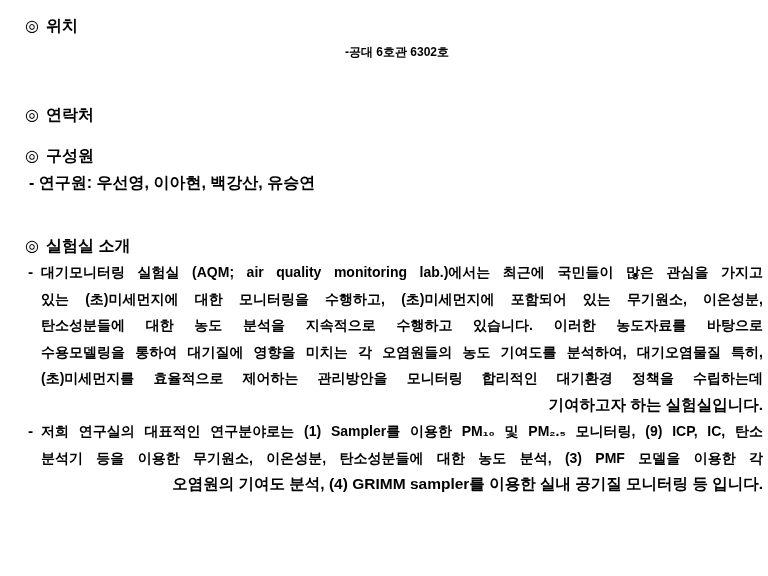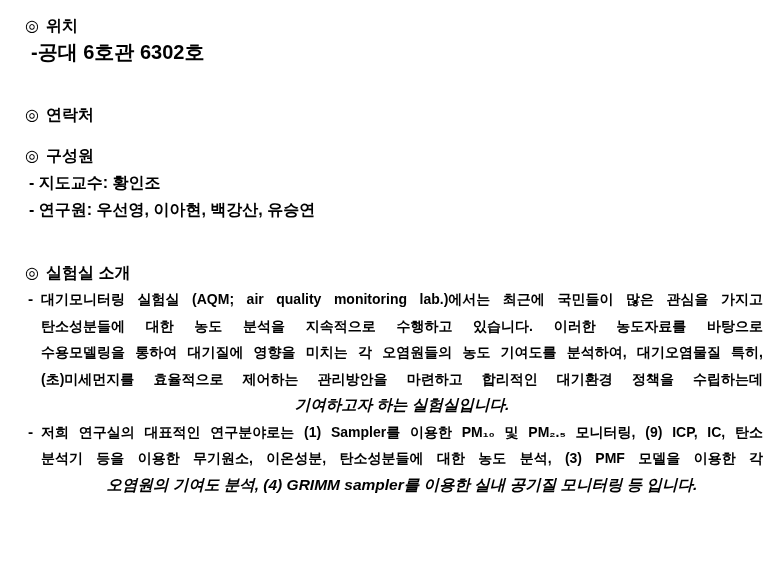--- a/index.html
+++ b/index.html
@@ -26,24 +26,25 @@
   .heading {
     font-size: 16px;
     line-height: 27px;
     white-space: nowrap;
   }
   .marker {
     display: inline-block;
     margin-right: 7px;
   }
   .sub-item {
-    font-size: 20px;
+    font-size: 12px;
     line-height: 27px;
     padding-left: 6px;
     white-space: nowrap;
+    text-align: center;
   }
   .member-item {
     font-size: 16px;
     line-height: 27px;
     padding-left: 4px;
     white-space: nowrap;
   }
   .bullet {
     position: relative;
     padding-left: 16px;
@@ -60,24 +61,23 @@
     font-size: 14px;
     line-height: 26.5px;
     text-align: justify;
     text-align-last: justify;
     white-space: nowrap;
     overflow: hidden;
   }
   .lline {
     font-size: 15.5px;
     line-height: 26.5px;
-    text-align: center;
+    text-align: right;
     white-space: nowrap;
     overflow: hidden;
-    font-style: italic;
   }
 </style>
 </head>
 <body>
 
 <div class="page">
 
   <div class="section sec-location">
     <div class="heading">
       <span class="marker">◎</span><span>위치</span>
@@ -88,35 +88,35 @@
   <div class="section sec-contact">
     <div class="heading">
       <span class="marker">◎</span><span>연락처</span>
     </div>
   </div>
 
   <div class="section sec-members">
     <div class="heading">
       <span class="marker">◎</span><span>구성원</span>
     </div>
-    <div class="member-item">- 지도교수: 황인조</div>
     <div class="member-item">- 연구원: 우선영, 이아현, 백강산, 유승연</div>
   </div>
 
   <div class="section sec-intro">
     <div class="heading">
       <span class="marker">◎</span><span>실험실 소개</span>
     </div>
 
     <div class="bullet">
       <span class="dash">-</span>
       <div class="jline">대기모니터링 실험실 (AQM; air quality monitoring lab.)에서는 최근에 국민들이  많은 관심을 가지고</div>
+      <div class="jline">있는 (초)미세먼지에 대한 모니터링을 수행하고, (초)미세먼지에 포함되어 있는 무기원소, 이온성분,</div>
       <div class="jline">탄소성분들에 대한 농도 분석을 지속적으로 수행하고 있습니다. 이러한 농도자료를 바탕으로</div>
       <div class="jline">수용모델링을 통하여 대기질에 영향을 미치는 각 오염원들의 농도 기여도를 분석하여, 대기오염물질 특히,</div>
-      <div class="jline">(초)미세먼지를 효율적으로 제어하는 관리방안을 마련하고 합리적인 대기환경 정책을 수립하는데</div>
+      <div class="jline">(초)미세먼지를 효율적으로 제어하는 관리방안을 모니터링 합리적인 대기환경 정책을 수립하는데</div>
       <div class="lline">기여하고자 하는 실험실입니다.</div>
     </div>
 
     <div class="bullet">
       <span class="dash">-</span>
       <div class="jline">저희 연구실의 대표적인 연구분야로는 (1) Sampler를 이용한 PM₁₀ 및 PM₂.₅ 모니터링, (9) ICP, IC, 탄소</div>
       <div class="jline">분석기 등을 이용한 무기원소, 이온성분, 탄소성분들에 대한 농도 분석, (3) PMF 모델을 이용한 각</div>
       <div class="lline">오염원의 기여도 분석, (4) GRIMM sampler를 이용한 실내 공기질 모니터링 등 입니다.</div>
     </div>
   </div>

